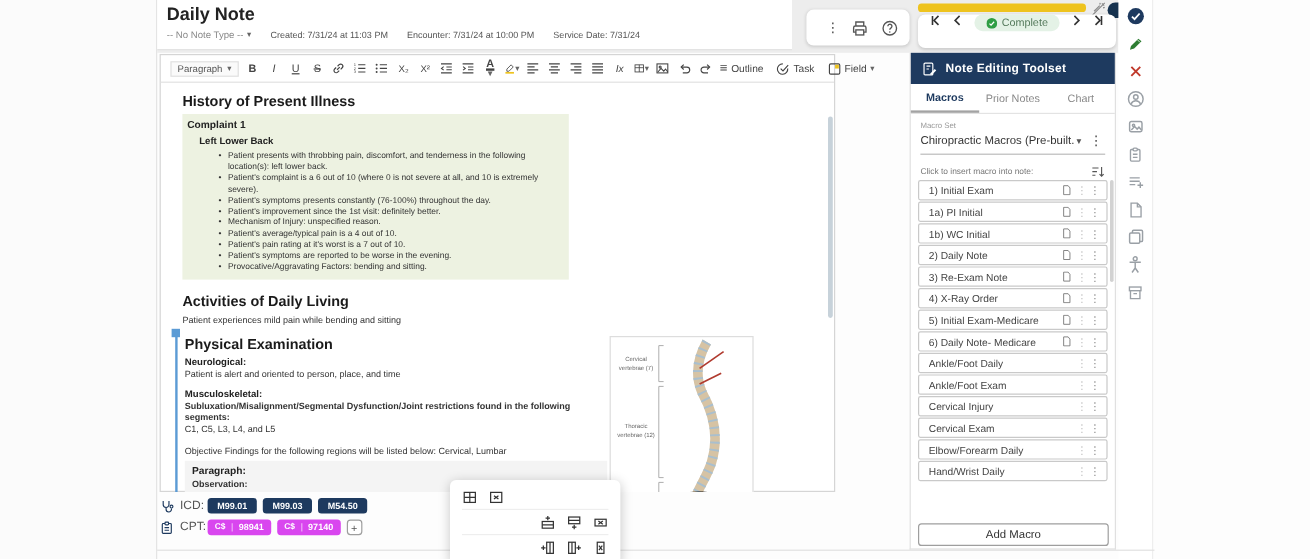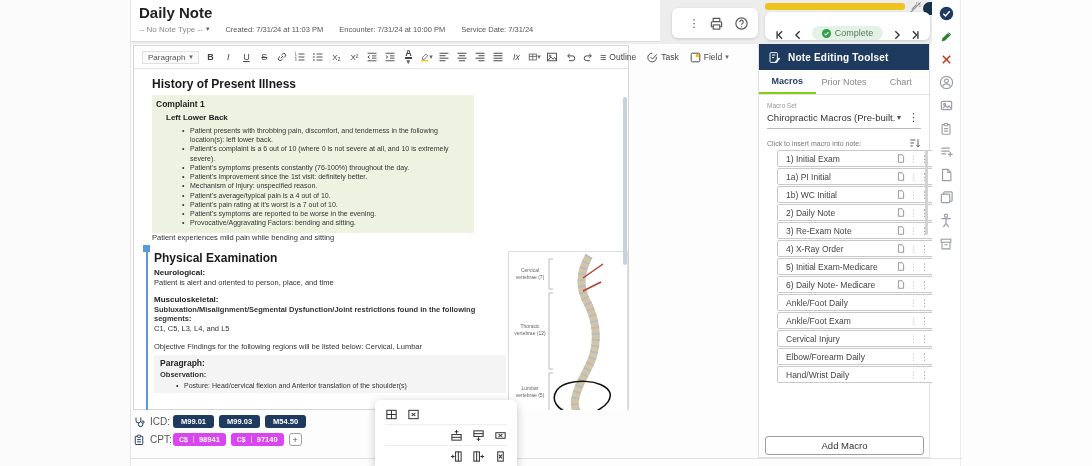--- a/index.html
+++ b/index.html
@@ -11,30 +11,30 @@
   .top-band{position:absolute;left:131px;top:0;width:801px;height:44px;background:#ededed;}
   .header-card{position:absolute;left:0;top:0;width:529px;height:42px;background:#fff;border-bottom:1px solid #ddd;padding:4px 0 0 8px;}
   .page-title{font-size:15px;font-weight:bold;color:#222;}
   .meta-row{display:flex;align-items:center;margin-top:4px;gap:16px;}
   .note-type{font-size:8px;color:#8a8a8a;display:flex;align-items:flex-start;gap:3px;cursor:pointer;}
   .caret::after{content:"▾";font-size:7px;color:#666;}
   .meta{font-size:7.5px;color:#555;}
   .tools-card{position:absolute;left:541px;top:8px;width:86px;height:30px;background:#fff;border-radius:6px;
       box-shadow:0 1px 3px rgba(0,0,0,.15);display:flex;align-items:center;justify-content:space-evenly;}
   .nav-card{position:absolute;left:634px;top:12px;width:165px;height:28px;background:#fff;border-radius:6px;
-      box-shadow:0 1px 3px rgba(0,0,0,.15);display:flex;align-items:flex-end;justify-content:space-between;padding:0 10px;}
+      box-shadow:0 1px 3px rgba(0,0,0,.15);display:flex;align-items:flex-start;justify-content:space-between;padding:0 10px;}
   .progress-bar{position:absolute;left:634px;top:3px;width:140px;height:7px;border-radius:3px;background:#eec31e;}
   .wand{position:absolute;left:778px;top:1px;}
   .toggle{position:absolute;left:792px;top:2px;width:23px;height:13px;border-radius:7px;background:#16324f;cursor:pointer;}
   .toggle::after{content:"";position:absolute;right:1px;top:1px;width:11px;height:11px;border-radius:50%;background:#fff;}
   .pill-complete{display:flex;align-items:center;gap:4px;background:#e4f2e6;border-radius:10px;padding:2px 10px;
       font-size:9px;color:#557a5c;cursor:pointer;}
   .nav-btn{cursor:pointer;display:flex;align-items:center;}
   
-  .editor-card{position:absolute;left:133px;top:45px;width:496px;height:365px;background:#fff;border:1px solid #d5d5d5;}
+  .editor-card{position:absolute;left:133px;top:45px;width:563px;height:365px;background:#fff;border:1px solid #d5d5d5;}
   .ed-toolbar{height:23px;border-bottom:1px solid #e2e2e2;display:flex;align-items:center;padding:0 8px;gap:5px;font-size:9px;color:#444;}
   .sel{display:flex;align-items:center;gap:4px;border:1px solid #e0e0e0;background:#fafafa;padding:1px 5px;font-size:8px;color:#555;width:62px;justify-content:space-between;cursor:pointer;}
   .tb{cursor:pointer;display:flex;align-items:center;justify-content:center;min-width:13px;height:15px;}
   .tb.b{font-weight:bold;} .tb.i{font-style:italic;} .tb.u{text-decoration:underline;} .tb.s{text-decoration:line-through;}
   .tb-right{margin-left:auto;display:flex;align-items:center;gap:11px;font-size:8.5px;color:#444;}
   .tb-lab{display:flex;align-items:center;gap:3px;cursor:pointer;}
   .ed-content{position:relative;height:341px;overflow:hidden;padding:6px 12px 0 18px;}
   .scroll-thumb{position:absolute;right:1px;top:28px;width:4px;height:168px;background:#c7d2da;border-radius:2px;}
   h1.sec{font-size:12px;font-weight:bold;color:#1a1a1a;margin:2px 0 4px 0;}
   .green-block{background:#edf2e1;width:322px;padding:4px 8px 5px 4px;}
@@ -65,30 +65,30 @@
       box-shadow:0 2px 10px rgba(0,0,0,.22);z-index:5;padding:4px 10px;}
   .pop-row{display:flex;align-items:center;gap:9px;height:20px;}
   .pop-row.right{justify-content:flex-end;}
   .pop-div{border-top:1px solid #eee;}
   
   .panel{position:absolute;left:758px;top:44px;width:172px;height:414px;background:#fff;border:1px solid #e0e0e0;border-top:none;}
   .panel-head{height:26px;background:#1e3a5f;color:#fff;display:flex;align-items:center;gap:7px;padding:0 9px;}
   .panel-title{font-size:10px;font-weight:bold;letter-spacing:.2px;}
   .tabs{height:25px;display:flex;align-items:stretch;border-bottom:1px solid #e3e3e3;font-size:9px;color:#888;}
   .tab{flex:1;display:flex;align-items:center;justify-content:center;cursor:pointer;}
-  .tab.active{color:#1e3a5f;font-weight:bold;border-bottom:2px solid #84cc16;}
+  .tab.active{color:#1e3a5f;font-weight:bold;border-bottom:2px solid #a3a3a3;}
   .mset{padding:7px 8px 0 8px;}
   .mset-lab{font-size:6.5px;color:#999;}
   .mset-row{display:flex;align-items:center;margin-top:2px;border-bottom:1px solid #bbb;padding-bottom:4px;}
   .mset-val{font-size:9.5px;color:#333;width:128px;white-space:nowrap;overflow:hidden;cursor:pointer;}
   .mset-caret{font-size:8px;color:#555;cursor:pointer;margin-left:2px;}
   .kebab{font-size:11px;color:#444;cursor:pointer;margin-left:7px;}
   .hint-row{display:flex;align-items:center;justify-content:space-between;padding:8px 8px 4px 8px;}
   .hint{font-size:7px;color:#777;}
-  .mlist{position:absolute;left:18px;top:106px;width:158px;}
+  .mlist{position:absolute;left:6px;top:106px;width:158px;}
   .mrow{height:17px;border:1px solid #c9c9c9;border-radius:2px;background:#fff;margin-bottom:1px;display:flex;
       align-items:center;padding:0 4px 0 8px;cursor:pointer;}
   .mrow-lab{font-size:8.5px;color:#444;flex:1;white-space:nowrap;overflow:hidden;}
   .dots{color:#c2c2c2;font-size:9px;padding:0 1px;cursor:pointer;}
   .dots.dark{color:#8a8a8a;}
   .dots::before{content:"⋮";}
   .mscroll{position:absolute;right:1px;top:106px;width:3px;height:85px;background:#d2d2d2;border-radius:2px;}
   .add-macro{position:absolute;left:6px;top:392px;width:159px;height:19px;border:1px solid #9e9e9e;border-radius:3px;
       background:#fff;font-size:9.5px;color:#333;display:flex;align-items:center;justify-content:center;cursor:pointer;}
   
@@ -311,20 +311,21 @@
             <div class="bullet">Patient's symptoms presents constantly (76-100%) throughout the day.</div>
             <div class="bullet">Patient's improvement since the 1st visit: definitely better.</div>
             <div class="bullet">Mechanism of Injury: unspecified reason.</div>
             <div class="bullet">Patient's average/typical pain is a 4 out of 10.</div>
             <div class="bullet">Patient's pain rating at it's worst is a 7 out of 10.</div>
             <div class="bullet">Patient's symptoms are reported to be worse in the evening.</div>
             <div class="bullet">Provocative/Aggravating Factors: bending and sitting.</div>
           </div>
       </div>
 
+      <h1 class="sec" style="margin-top:11px;">Activities of Daily Living</h1>
       <div class="body-txt">Patient experiences mild pain while bending and sitting</div>
 
       <div class="table-block">
         <div class="sel-handle"></div>
         <div class="pe-left">
           <h1 class="sec" style="margin:0 0 3px 0;">Physical Examination</h1>
           <div class="lab-s" style="margin:0 0 1px 0;">Neurological:</div>
           <div class="body-txt" style="margin-bottom:8px;">Patient is alert and oriented to person, place, and time</div>
           <div class="lab-s" style="margin:0 0 1px 0;">Musculoskeletal:</div>
           <div class="body-txt" style="font-weight:bold;margin-bottom:1px;">Subluxation/Misalignment/Segmental Dysfunction/Joint restrictions found in the following segments:</div>
@@ -605,20 +606,26 @@
           <span class="dots dark"></span>
         </div>
 
         <div class="mrow">
           <span class="mrow-lab">Cervical Injury</span>
 
           <span class="dots"></span>
           <span class="dots dark"></span>
         </div>
 
+        <div class="mrow">
+          <span class="mrow-lab">Cervical Exam</span>
+
+          <span class="dots"></span>
+          <span class="dots dark"></span>
+        </div>
 
         <div class="mrow">
           <span class="mrow-lab">Elbow/Forearm Daily</span>
 
           <span class="dots"></span>
           <span class="dots dark"></span>
         </div>
 
 
         <div class="mrow">

